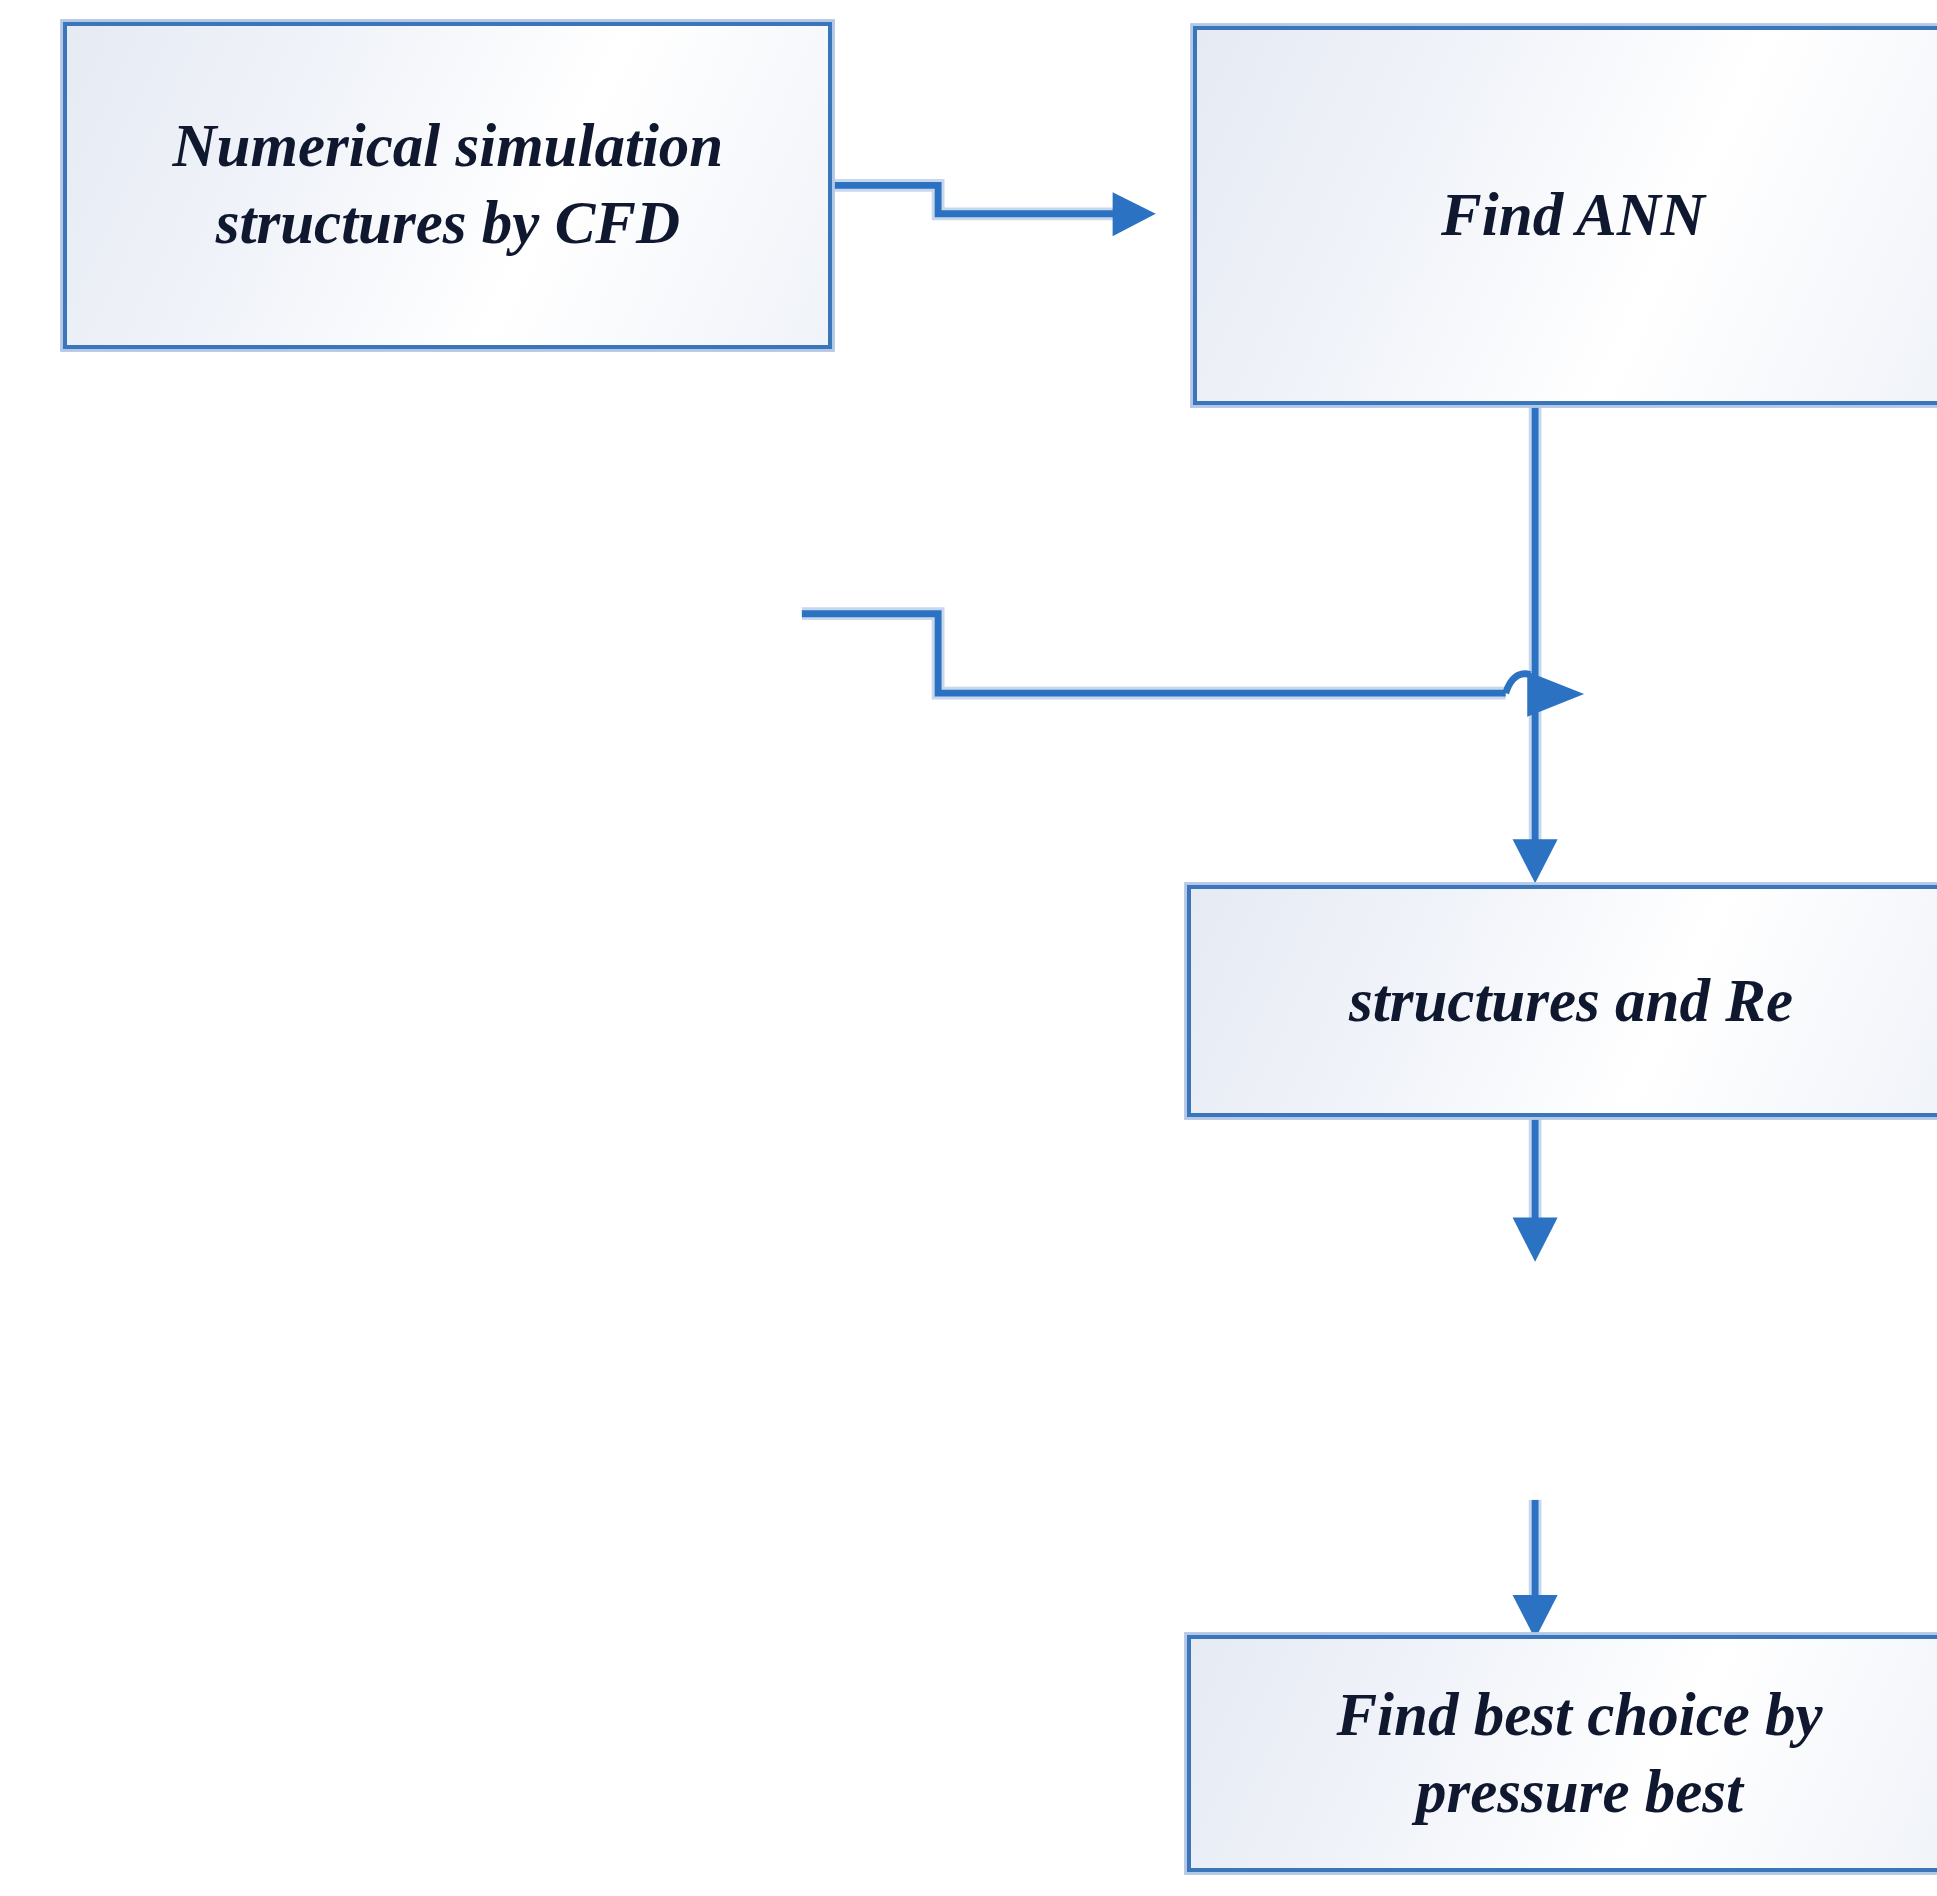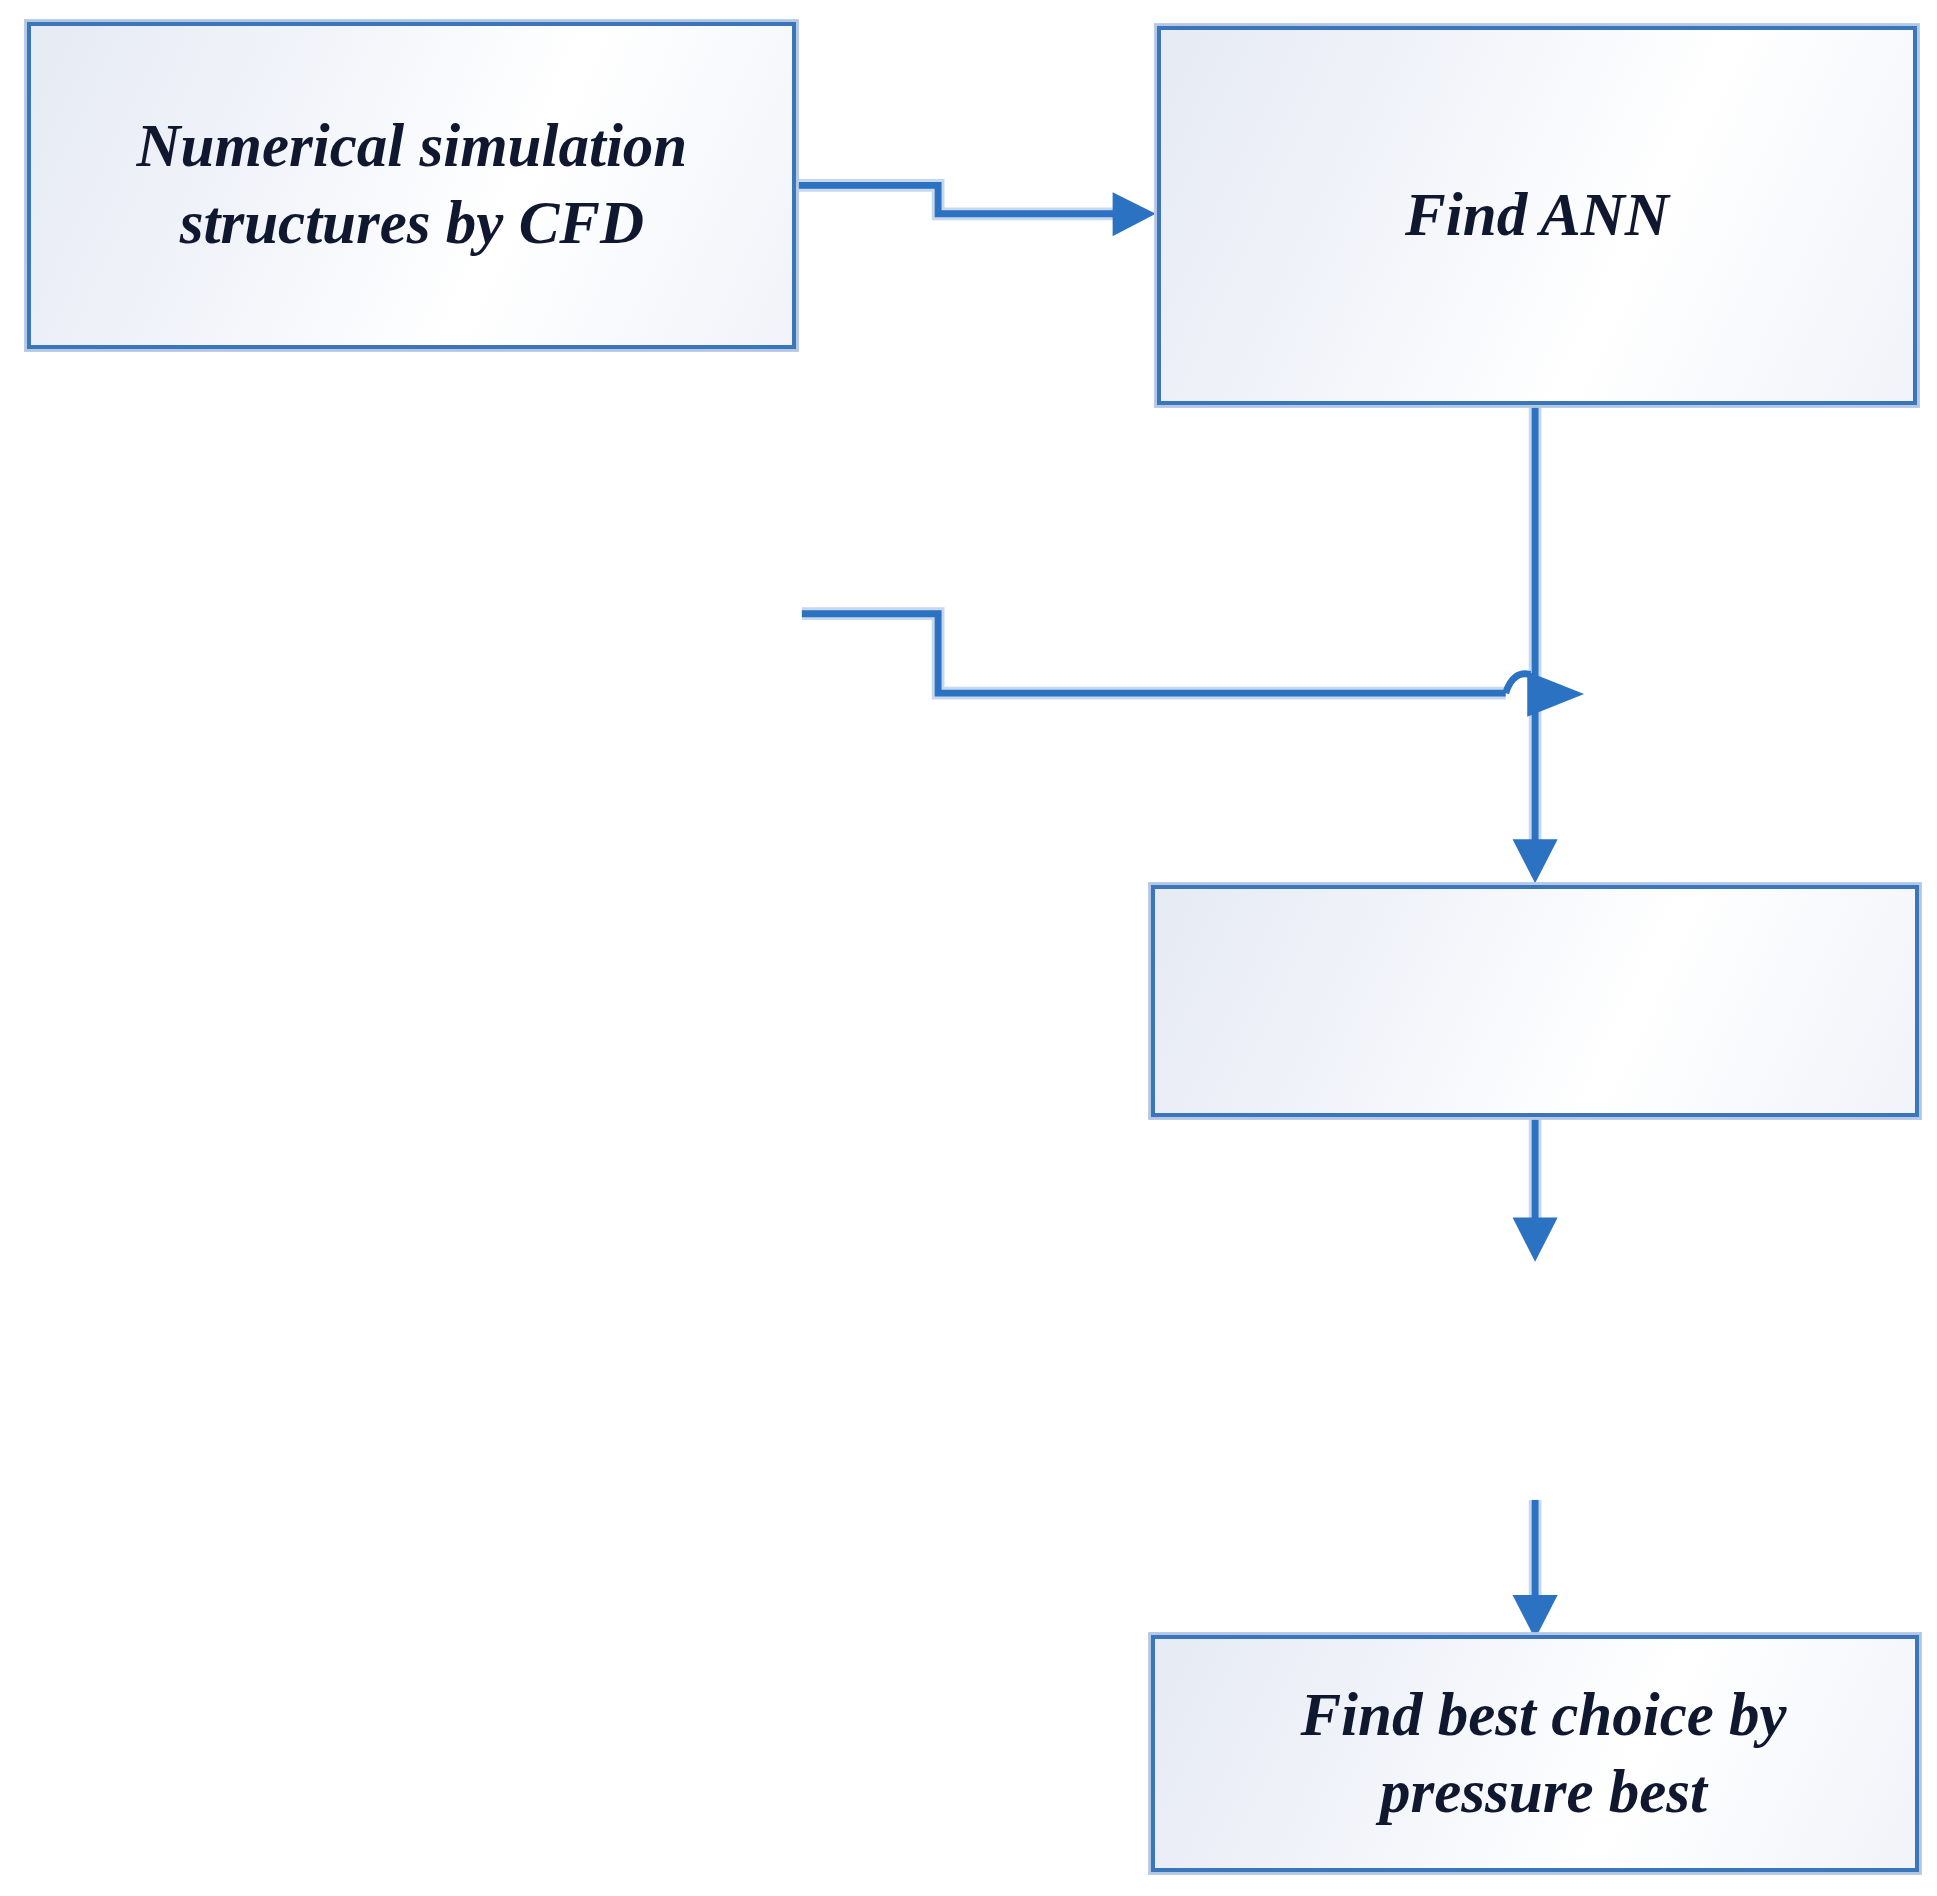--- a/index.html
+++ b/index.html
@@ -28,21 +28,21 @@
   .node{
     position:absolute;
     box-sizing:border-box;
     border:4.9px solid var(--box-border-blue);
     box-shadow:0 0 0 2.9px var(--box-border-halo);
     background:linear-gradient(115deg,
       var(--box-fill-light) 0%,
       var(--box-fill-mid) 30%,
       var(--box-fill-white) 62%,
       var(--box-fill-mid) 100%);
-    display:flex;align-items:center;justify-content:center;
+    display:flex;align-items:center;justify-content:center;margin-left:36px;
   }
   .node-label{
     font-style:italic;
     font-weight:700;
     font-size:61px;
     line-height:1.26;
     color:var(--text-dark-navy);
     text-align:center;
     white-space:nowrap;
   }
@@ -98,20 +98,21 @@
 
   <div class="node" style="left:1157px;top:25.5px;width:760px;height:379px;">
     <div class="node-label">
       <div>Find ANN</div>
     </div>
   </div>
 
 
   <div class="node" style="left:1151px;top:885px;width:768px;height:232px;">
     <div class="node-label">
+      <div>structures and Re</div>
     </div>
   </div>
 
 
   <div class="node" style="left:1151px;top:1635px;width:768px;height:237px;padding-left:17px;">
     <div class="node-label">
       <div>Find best choice by</div>
       <div>pressure best</div>
     </div>
   </div>

